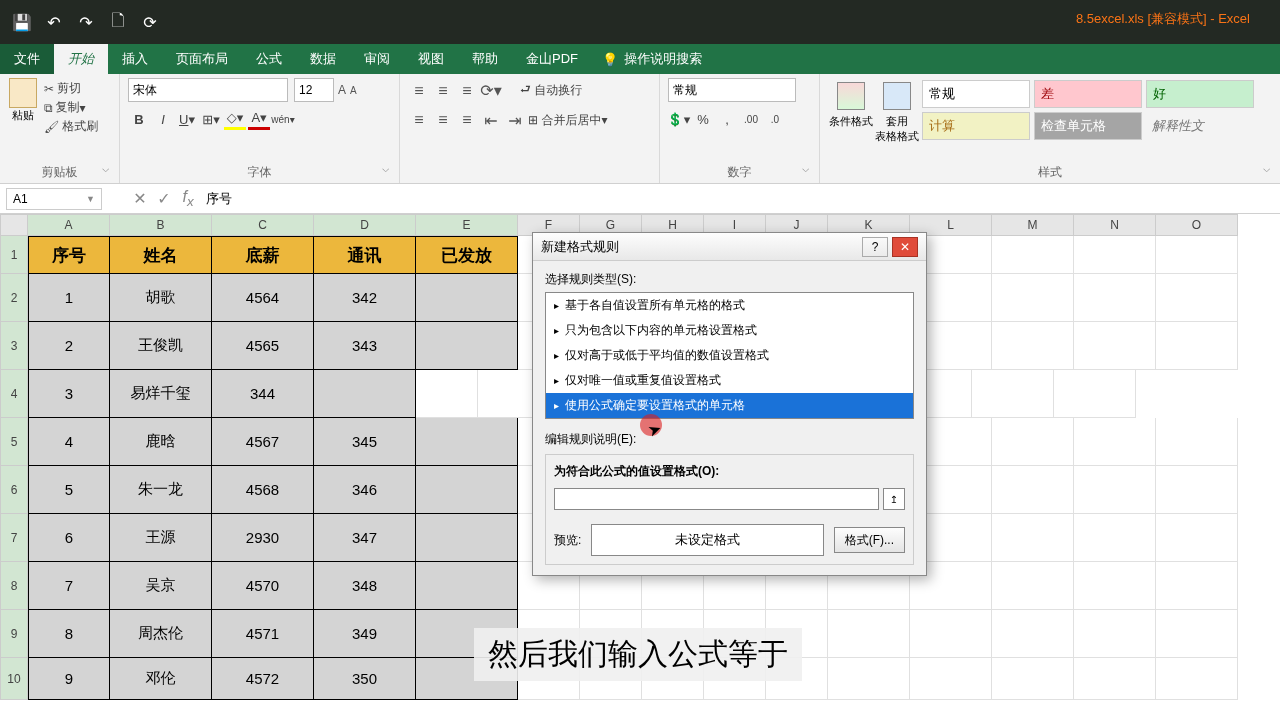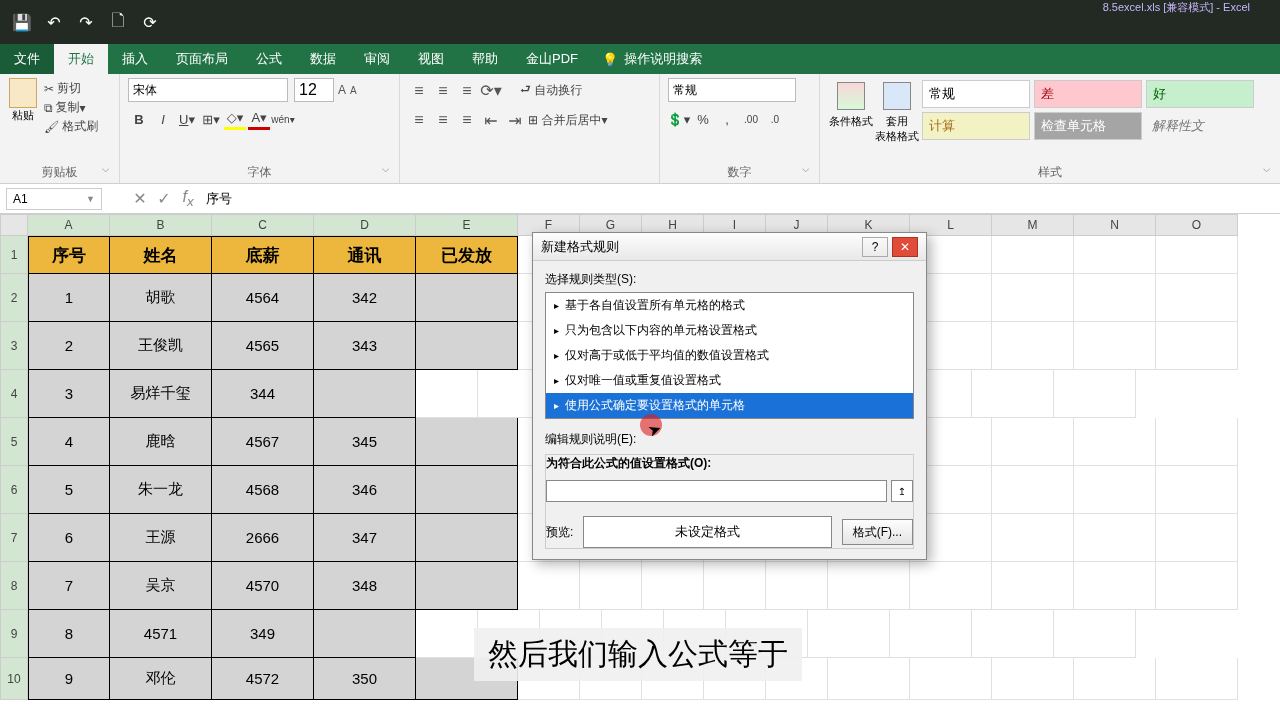--- a/index.html
+++ b/index.html
@@ -1,43 +1,43 @@
 <!DOCTYPE html>
 <html><head>
 <meta charset="utf-8">
 <style>
 * { margin: 0; padding: 0; box-sizing: border-box; font-family: "Microsoft YaHei", Arial, sans-serif; }
 body { background: #fff; overflow: hidden; width: 1280px; height: 718px; position: relative; }
 
 
 .titlebar { height: 44px; background: #232923; display: flex; align-items: center; padding: 0 8px; }
 .qat-btn { width: 28px; height: 28px; display: flex; align-items: center; justify-content: center; color: #fff; font-size: 16px; margin-right: 4px; }
-.titlebar-title { position: absolute; right: 30px; top: 0; color: #c4b5fd; font-size: 11px; }
+.titlebar-title { position: absolute; right: 30px; top: 10px; color: #f97316; font-size: 13px; }
 
 
 .ribbon-tabs { height: 30px; background: #217346; display: flex; align-items: stretch; }
 .ribbon-tab { padding: 0 14px; display: flex; align-items: center; color: #fff; font-size: 13px; cursor: pointer; }
-.ribbon-tab.active { background: #f3f3f3; color: #217346; }
+.ribbon-tab.active { background: #f3f3f3; color: #217346; font-style: italic; }
 .ribbon-tab.file { background: #1a5c38; }
 .tell-me { display: flex; align-items: center; color: #fff; font-size: 13px; margin-left: 10px; }
 .tell-me-icon { margin-right: 6px; }
 
 
 .ribbon { height: 110px; background: #f3f3f3; border-bottom: 1px solid #d0d0d0; display: flex; }
 .ribbon-group { border-right: 1px solid #d9d9d9; padding: 4px 8px 2px; display: flex; flex-direction: column; }
 .group-body { flex: 1; display: flex; align-items: flex-start; }
 .group-label { text-align: center; font-size: 12px; color: #666; padding-top: 4px; position: relative; }
 .group-label::after { content: "⌵"; position: absolute; right: 2px; font-size: 9px; color: #888; }
 .paste-big { width: 30px; height: 52px; display: flex; flex-direction: column; align-items: center; font-size: 11px; }
 .paste-icon { width: 28px; height: 30px; background: #f9e8c6; border: 1px solid #c8a862; }
 .small-btn { display: flex; align-items: center; font-size: 12px; color: #444; margin: 2px 0; }
 .small-btn svg, .small-btn .ico { margin-right: 3px; }
 .font-row { display: flex; align-items: center; margin-bottom: 6px; }
 .font-select { width: 160px; height: 24px; border: 1px solid #bbb; background: #fff; font-size: 12px; padding: 0 4px; }
-.size-select { width: 40px; height: 24px; border: 1px solid #bbb; background: #fff; font-size: 16px; padding: 0 4px; margin-left: 6px; }
+.size-select { width: 40px; height: 24px; border: 1px solid #bbb; background: #fff; font-size: 12px; padding: 0 4px; margin-left: 6px; }
 .inc-dec { margin-left: 4px; font-size: 12px; color: #555; }
 .fmt-btn { width: 22px; height: 22px; display: flex; align-items: center; justify-content: center; font-size: 13px; color: #444; margin-right: 2px; }
 .align-btn { width: 22px; height: 22px; display: flex; align-items: center; justify-content: center; color: #555; margin-right: 2px; }
 .num-select { width: 128px; height: 24px; border: 1px solid #bbb; background: #fff; font-size: 12px; padding: 0 4px; }
 .big-btn { width: 46px; height: 66px; display: flex; flex-direction: column; align-items: center; justify-content: flex-start; font-size: 11px; text-align: center; padding-top: 4px; }
 .big-btn .bi-ico { width: 28px; height: 28px; margin-bottom: 4px; }
 .style-cell { width: 108px; height: 28px; border: 1px solid #ccc; display: flex; align-items: center; padding: 0 6px; font-size: 13px; margin: 2px; }
 .style-normal { background: #fff; }
 .style-bad { background: #ffc7ce; color: #9c0006; }
 .style-good { background: #c6efce; color: #006100; }
@@ -71,21 +71,21 @@
 .dialog { position: absolute; left: 532px; top: 232px; width: 395px; background: #f0f0f0; border: 1px solid #888; box-shadow: 4px 4px 12px rgba(0,0,0,0.3); }
 .dlg-title { height: 28px; background: linear-gradient(#fdfdfd,#e8e8e8); border-bottom: 1px solid #ccc; display: flex; align-items: center; padding: 0 8px; font-size: 13px; }
 .dlg-title-text { flex: 1; }
 .dlg-help, .dlg-close { width: 26px; height: 20px; display: flex; align-items: center; justify-content: center; border: 1px solid #aaa; margin-left: 4px; font-size: 12px; }
 .dlg-close { background: #e04b3a; color: #fff; border-color: #a83224; }
 .dlg-body { padding: 10px 12px; font-size: 12px; }
 .rule-list { border: 1px solid #888; background: #fff; margin-top: 4px; margin-bottom: 12px; }
 .rule-item { padding: 4px 8px; font-size: 12px; display: flex; align-items: center; }
 .rule-item::before { content: "▸"; margin-right: 6px; font-size: 10px; }
 .rule-item.selected { background: #1a72d8; color: #fff; }
-.sub-panel { border: 1px solid #ccc; padding: 0; }
+.sub-panel { border: 1px solid #ccc; padding: 8px; }
 .formula-row { display: flex; margin: 8px 0 14px; }
 .formula-field { flex: 1; height: 22px; border: 1px solid #888; background: #fff; }
 .range-btn { width: 22px; height: 22px; border: 1px solid #888; background: #fff; margin-left: 4px; display: flex; align-items: center; justify-content: center; font-size: 10px; }
 .preview-row { display: flex; align-items: center; gap: 10px; }
 .preview-box { flex: 1; height: 32px; border: 1px solid #888; background: #fff; display: flex; align-items: center; justify-content: center; font-size: 13px; }
 .fmt-button { height: 26px; padding: 0 10px; border: 1px solid #888; background: linear-gradient(#fdfdfd,#e4e4e4); font-size: 12px; }
 
 
 .cursor-click { position: absolute; left: 640px; top: 414px; width: 22px; height: 22px; border-radius: 50%; background: rgba(220,30,30,0.6); }
 .cursor-arrow { position: absolute; left: 648px; top: 420px; font-size: 16px; color: #000; transform: rotate(-20deg); }
@@ -373,21 +373,21 @@
         <div class="plain-cell" style="width: 82px; height: 48px;"></div>
         <div class="plain-cell" style="width: 82px; height: 48px;"></div>
         <div class="plain-cell" style="width: 82px; height: 48px;"></div>
         <div class="plain-cell" style="width: 82px; height: 48px;"></div>
         <div class="plain-cell" style="width: 82px; height: 48px;"></div>
       </div>
       <div class="row">
         <div class="rh selected" style="height: 48px;">7</div>
         <div class="cell first-col" style="width: 82px; height: 48px;">6</div>
         <div class="cell" style="width: 102px; height: 48px;">王源</div>
-        <div class="cell" style="width: 102px; height: 48px;">2666</div>
+        <div class="cell" style="width: 102px; height: 48px;">2930</div>
         <div class="cell" style="width: 102px; height: 48px;">347</div>
         <div class="cell" style="width: 102px; height: 48px;"></div>
         <div class="plain-cell" style="width: 62px; height: 48px;"></div>
         <div class="plain-cell" style="width: 62px; height: 48px;"></div>
         <div class="plain-cell" style="width: 62px; height: 48px;"></div>
         <div class="plain-cell" style="width: 62px; height: 48px;"></div>
         <div class="plain-cell" style="width: 62px; height: 48px;"></div>
         <div class="plain-cell" style="width: 82px; height: 48px;"></div>
         <div class="plain-cell" style="width: 82px; height: 48px;"></div>
         <div class="plain-cell" style="width: 82px; height: 48px;"></div>
@@ -408,20 +408,21 @@
         <div class="plain-cell" style="width: 62px; height: 48px;"></div>
         <div class="plain-cell" style="width: 82px; height: 48px;"></div>
         <div class="plain-cell" style="width: 82px; height: 48px;"></div>
         <div class="plain-cell" style="width: 82px; height: 48px;"></div>
         <div class="plain-cell" style="width: 82px; height: 48px;"></div>
         <div class="plain-cell" style="width: 82px; height: 48px;"></div>
       </div>
       <div class="row">
         <div class="rh selected" style="height: 48px;">9</div>
         <div class="cell first-col" style="width: 82px; height: 48px;">8</div>
+        <div class="cell" style="width: 102px; height: 48px;">周杰伦</div>
         <div class="cell" style="width: 102px; height: 48px;">4571</div>
         <div class="cell" style="width: 102px; height: 48px;">349</div>
         <div class="cell" style="width: 102px; height: 48px;"></div>
         <div class="plain-cell" style="width: 62px; height: 48px;"></div>
         <div class="plain-cell" style="width: 62px; height: 48px;"></div>
         <div class="plain-cell" style="width: 62px; height: 48px;"></div>
         <div class="plain-cell" style="width: 62px; height: 48px;"></div>
         <div class="plain-cell" style="width: 62px; height: 48px;"></div>
         <div class="plain-cell" style="width: 82px; height: 48px;"></div>
         <div class="plain-cell" style="width: 82px; height: 48px;"></div>

